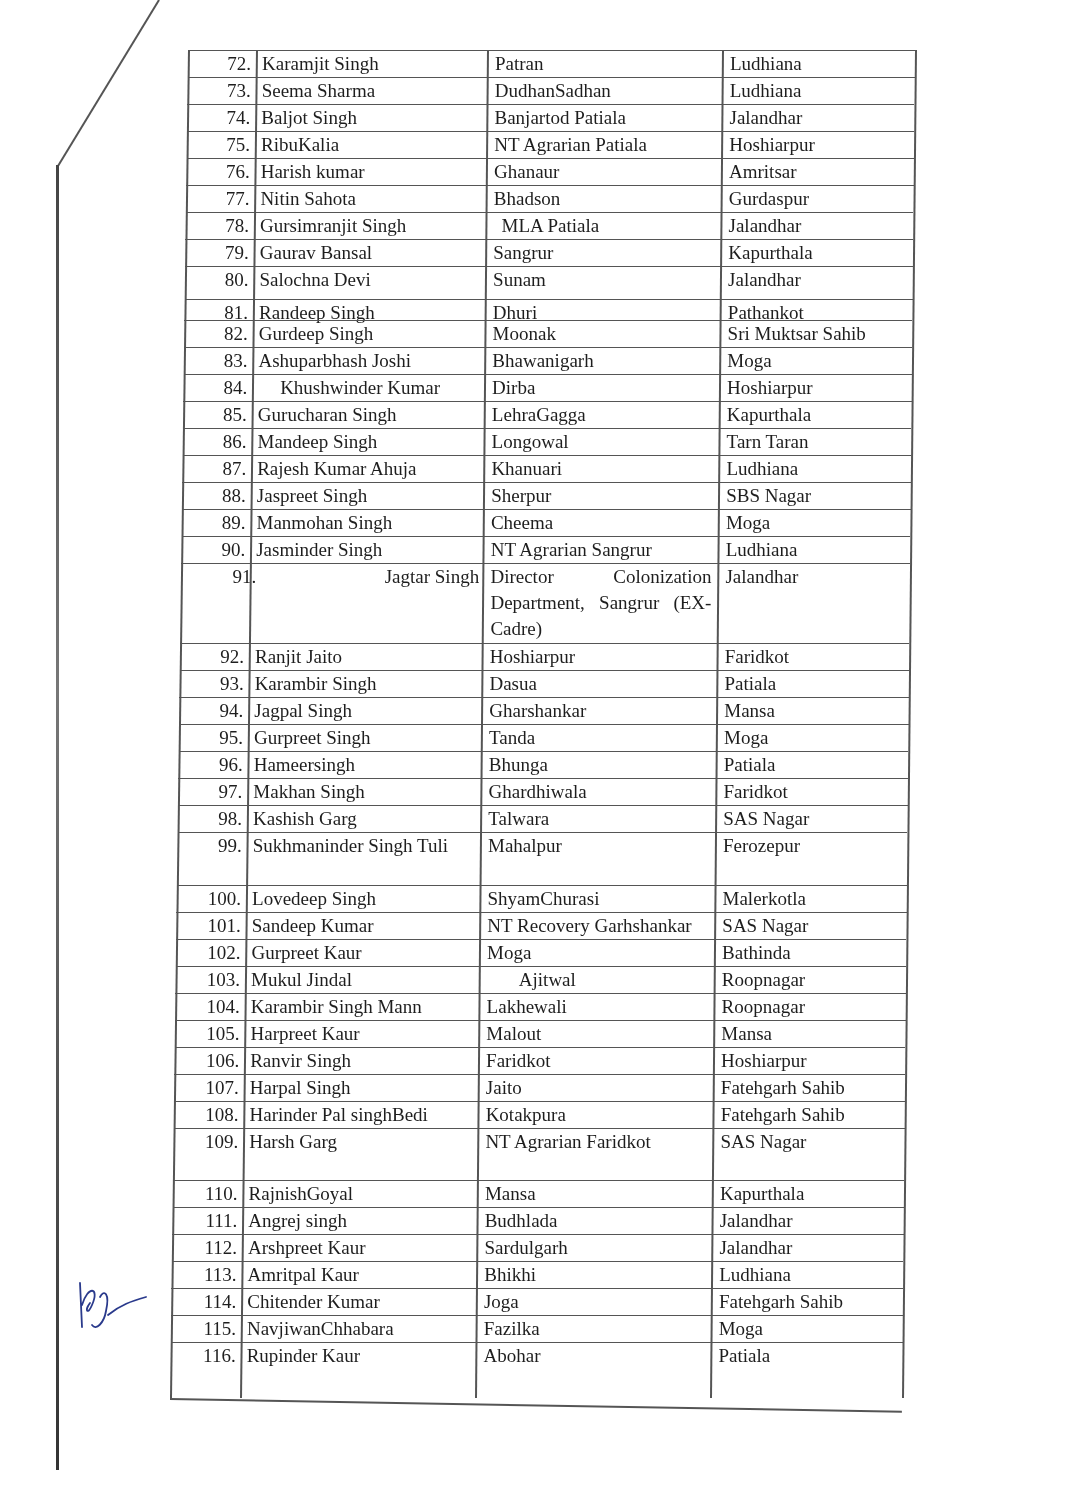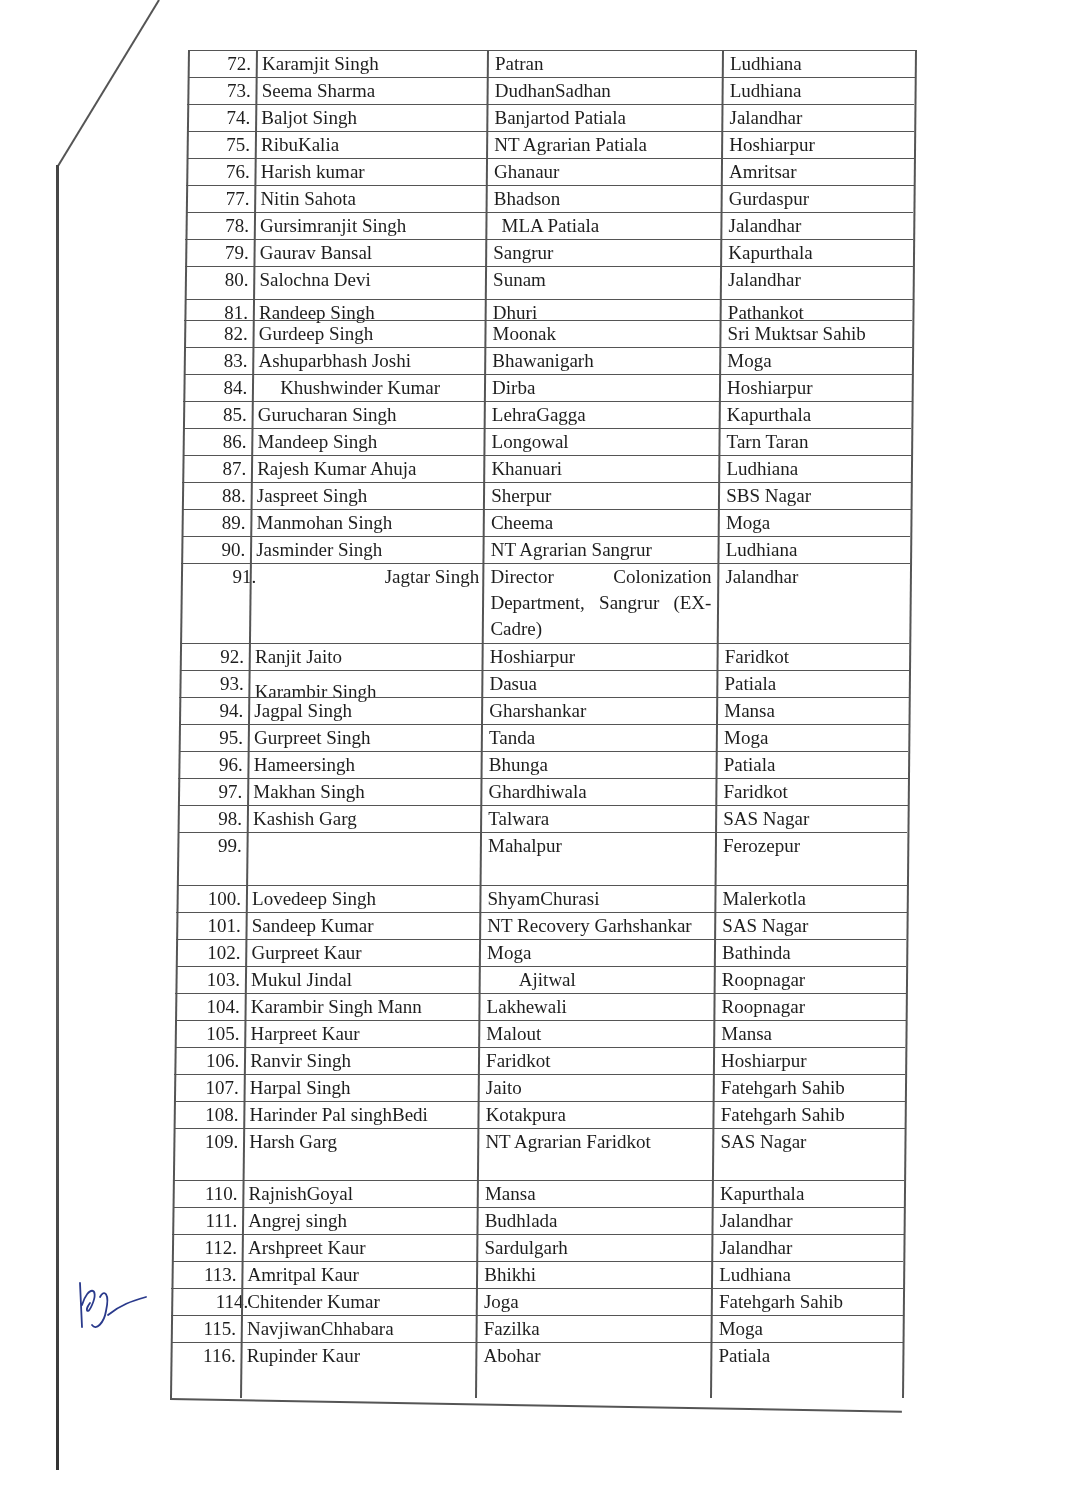--- a/index.html
+++ b/index.html
@@ -153,21 +153,21 @@
       <div class="cell c-dist" style="left: 536.283px; width: 192.619px;">Jalandhar</div>
     </div>
     <div class="row" style="left: 180.082px; top: 643px; width: 729.2px; height: 27px;">
       <div class="cell c-num" style="left: 0px; width: 68.8798px;">92.</div>
       <div class="cell c-name" style="left: 68.8798px; width: 232.76px;">Ranjit Jaito</div>
       <div class="cell c-place" style="left: 301.639px; width: 235px;">Hoshiarpur</div>
       <div class="cell c-dist" style="left: 536.639px; width: 192.56px;">Faridkot</div>
     </div>
     <div class="row" style="left: 179.721px; top: 670px; width: 729.3px; height: 27px;">
       <div class="cell c-num" style="left: 0px; width: 68.9199px;">93.</div>
-      <div class="cell c-name" style="left: 68.9199px; width: 188px; margin-top: 8px;">Karambir Singh</div>
+      <div class="cell c-name" style="left: 68.9199px; width: 188px;">Karambir Singh</div>
       <div class="cell c-place" style="left: 301.76px; width: 235px;">Dasua</div>
       <div class="cell c-dist" style="left: 536.76px; width: 192.54px;">Patiala</div>
     </div>
     <div class="row" style="left: 179.361px; top: 697px; width: 729.4px; height: 27px;">
       <div class="cell c-num" style="left: 0px; width: 68.9599px;">94.</div>
       <div class="cell c-name" style="left: 68.9599px; width: 232.92px;">Jagpal Singh</div>
       <div class="cell c-place" style="left: 301.88px; width: 235px;">Gharshankar</div>
       <div class="cell c-dist" style="left: 536.88px; width: 192.52px;">Mansa</div>
     </div>
     <div class="row" style="left: 179px; top: 724px; width: 729.5px; height: 27px;">
@@ -189,20 +189,21 @@
       <div class="cell c-dist" style="left: 537.24px; width: 192.46px;">Faridkot</div>
     </div>
     <div class="row" style="left: 177.918px; top: 805px; width: 729.8px; height: 27px;">
       <div class="cell c-num" style="left: 0px; width: 69.1202px;">98.</div>
       <div class="cell c-name" style="left: 69.1202px; width: 233.24px;">Kashish Garg</div>
       <div class="cell c-place" style="left: 302.361px; width: 235px;">Talwara</div>
       <div class="cell c-dist" style="left: 537.361px; width: 192.44px;">SAS Nagar</div>
     </div>
     <div class="row" style="left: 177.558px; top: 832px; width: 729.901px; height: 53px;">
       <div class="cell c-num" style="left: 0px; width: 69.1602px;">99.</div>
+      <div class="cell c-name" style="left: 69.1602px; width: 233.32px;">Sukhmaninder Singh Tuli</div>
       <div class="cell c-place wrap" style="left: 302.481px; width: 235px;">Mahalpur</div>
       <div class="cell c-dist" style="left: 537.481px; width: 192.42px;">Ferozepur</div>
     </div>
     <div class="row" style="left: 176.85px; top: 885px; width: 730.097px; height: 27px;">
       <div class="cell c-num" style="left: 0px; width: 69.2389px;">100.</div>
       <div class="cell c-name" style="left: 69.2389px; width: 233.478px;">Lovedeep Singh</div>
       <div class="cell c-place" style="left: 302.717px; width: 235px;">ShyamChurasi</div>
       <div class="cell c-dist" style="left: 537.717px; width: 192.381px;">Malerkotla</div>
     </div>
     <div class="row" style="left: 176.49px; top: 912px; width: 730.197px; height: 27px;">
@@ -277,21 +278,21 @@
       <div class="cell c-place" style="left: 304.27px; width: 235px;">Sardulgarh</div>
       <div class="cell c-dist" style="left: 539.27px; width: 192.122px;">Jalandhar</div>
     </div>
     <div class="row" style="left: 171.829px; top: 1261px; width: 731.492px; height: 27px;">
       <div class="cell c-num" style="left: 0px; width: 69.7967px;">113.</div>
       <div class="cell c-name" style="left: 69.7967px; width: 234.593px;">Amritpal Kaur</div>
       <div class="cell c-place" style="left: 304.39px; width: 235px;">Bhikhi</div>
       <div class="cell c-dist" style="left: 539.39px; width: 192.102px;">Ludhiana</div>
     </div>
     <div class="row" style="left: 171.469px; top: 1288px; width: 731.592px; height: 27px;">
-      <div class="cell c-num" style="left: 0px; width: 69.8368px; margin-left: 12px;">114.</div>
+      <div class="cell c-num" style="left: 0px; width: 69.8368px;">114.</div>
       <div class="cell c-name" style="left: 69.8368px; width: 234.674px;">Chitender Kumar</div>
       <div class="cell c-place" style="left: 304.51px; width: 235px;">Joga</div>
       <div class="cell c-dist" style="left: 539.51px; width: 192.082px;">Fatehgarh Sahib</div>
     </div>
     <div class="row" style="left: 171.108px; top: 1315px; width: 731.692px; height: 27px;">
       <div class="cell c-num" style="left: 0px; width: 69.8769px;">115.</div>
       <div class="cell c-name" style="left: 69.8769px; width: 234.754px;">NavjiwanChhabara</div>
       <div class="cell c-place" style="left: 304.631px; width: 235px;">Fazilka</div>
       <div class="cell c-dist" style="left: 539.631px; width: 192.062px;">Moga</div>
     </div>

